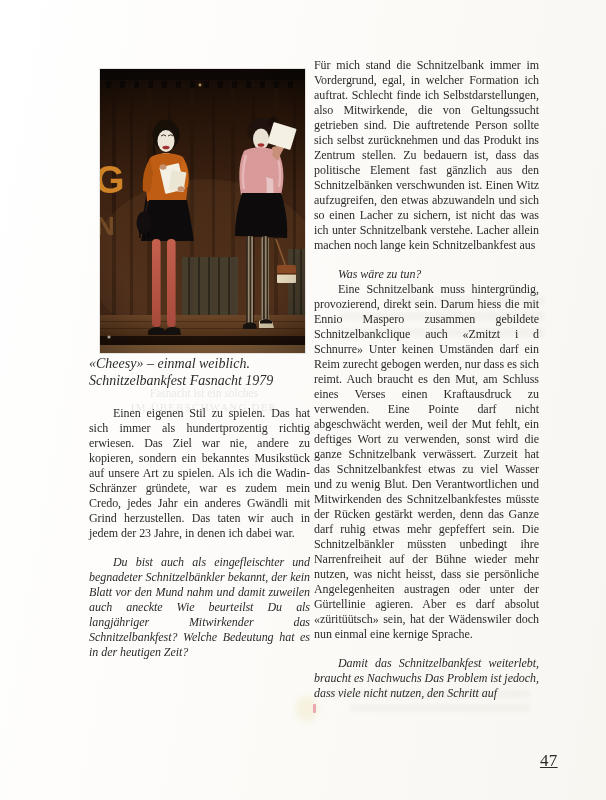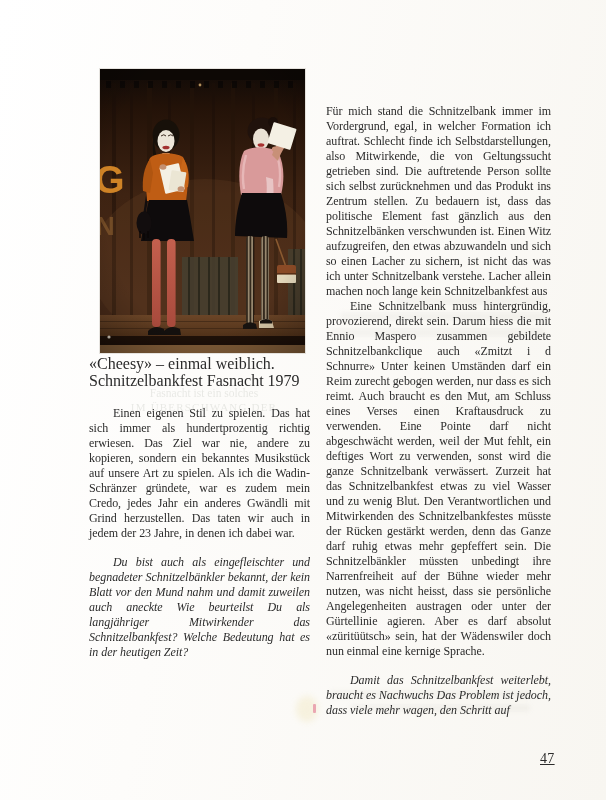--- a/index.html
+++ b/index.html
@@ -12,34 +12,34 @@
   .page{
     position:absolute;inset:0;
     background:linear-gradient(100deg,#ffffff 0%,#fdfcfa 35%,#f8f6f1 100%);
   }
   .photo{
     position:absolute;left:100px;top:69px;width:205px;height:284px;
     outline:1px solid rgba(60,40,20,0.12);
   }
   .caption{
     position:absolute;left:89px;top:356px;width:228px;
-    font-size:16px;line-height:16.5px;text-align:left;
+    font-size:14px;line-height:16.5px;text-align:left;font-style:italic;
   }
   .col{
     position:absolute;text-align:justify;
     font-size:12px;line-height:15px;letter-spacing:-0.05px;
   }
   .col p{margin:0;hyphens:auto;-webkit-hyphens:auto;}
   .col p.ind{text-indent:24px;}
   .col p.gap{margin-top:14px;}
   .italic{font-style:italic;}
   .col-left{left:89px;top:406px;width:221px;}
-  .col-right{left:326px;top:58px;width:225px;margin-top:46px;}
+  .col-right{left:314px;top:58px;width:225px;}
   .pagenum{
-    position:absolute;left:540px;top:751px;font-size:14px;letter-spacing:0.3px;text-decoration:underline;
+    position:absolute;left:540px;top:751px;font-size:17px;letter-spacing:0.3px;text-decoration:underline;
   }
   .ghost-block{
     position:absolute;left:98px;top:386px;width:212px;
     opacity:0.12;filter:blur(0.5px);color:#55604f;
     font-size:11.5px;line-height:14px;text-align:center;
   }
   .ghost-line2{letter-spacing:1.2px;font-size:11px;}
   .smudge{
     position:absolute;background:rgba(150,150,135,0.07);
     filter:blur(2px);border-radius:3px;
@@ -217,19 +217,20 @@
   <div class="yellow-smudge"></div>
   <div class="pink-tick"></div>
 
   <div class="col col-left">
     <p class="ind">Einen eigenen Stil zu spielen. Das hat sich immer als hundertprozentig richtig erwiesen. Das Ziel war nie, andere zu kopieren, sondern ein bekanntes Musikstück auf unsere Art zu spielen. Als ich die Wadin-Schränzer gründete, war es zudem mein Credo, jedes Jahr ein anderes Gwändli mit Grind herzustellen. Das taten wir auch in jedem der 23 Jahre, in denen ich dabei war.</p>
     <p class="italic ind gap">Du bist auch als eingefleischter und begnadeter Schnitzelbänkler bekannt, der kein Blatt vor den Mund nahm und damit zuweilen auch aneckte Wie beurteilst Du als langjähriger Mitwirkender das Schnitzelbankfest? Welche Bedeutung hat es in der heutigen Zeit?</p>
   </div>
 
   <div class="col col-right">
     <p>Für mich stand die Schnitzelbank immer im Vordergrund, egal, in welcher Formation ich auftrat. Schlecht finde ich Selbstdarstellungen, also Mitwirkende, die von Geltungssucht getrieben sind. Die auftretende Person sollte sich selbst zurücknehmen und das Produkt ins Zentrum stellen. Zu bedauern ist, dass das politische Element fast gänzlich aus den Schnitzelbänken verschwunden ist. Einen Witz aufzugreifen, den etwas abzuwandeln und sich so einen Lacher zu sichern, ist nicht das was ich unter Schnitzelbank verstehe. Lacher allein machen noch lange kein Schnitzelbankfest aus</p>
+    <p class="italic ind gap">Was wäre zu tun?</p>
     <p class="ind">Eine Schnitzelbank muss hintergründig, provozierend, direkt sein. Darum hiess die mit Ennio Maspero zusammen gebildete Schnitzelbankclique auch «Zmitzt i d Schnurre» Unter keinen Umständen darf ein Reim zurecht gebogen werden, nur dass es sich reimt. Auch braucht es den Mut, am Schluss eines Verses einen Kraftausdruck zu verwenden. Eine Pointe darf nicht abgeschwächt werden, weil der Mut fehlt, ein deftiges Wort zu verwenden, sonst wird die ganze Schnitzelbank verwässert. Zurzeit hat das Schnitzelbankfest etwas zu viel Wasser und zu wenig Blut. Den Verantwortlichen und Mitwirkenden des Schnitzelbankfestes müsste der Rücken gestärkt werden, denn das Ganze darf ruhig etwas mehr gepfeffert sein. Die Schnitzelbänkler müssten unbedingt ihre Narrenfreiheit auf der Bühne wieder mehr nutzen, was nicht heisst, dass sie persönliche Angelegenheiten austragen oder unter der Gürtellinie agieren. Aber es darf absolut «züritüütsch» sein, hat der Wädenswiler doch nun einmal eine kernige Sprache.</p>
-    <p class="italic ind gap">Damit das Schnitzelbankfest weiterlebt, braucht es Nachwuchs Das Problem ist jedoch, dass viele mehr wagen, den Schritt auf</p>
+    <p class="italic ind gap">Damit das Schnitzelbankfest weiterlebt, braucht es Nachwuchs Das Problem ist jedoch, dass viele nicht nutzen, den Schritt auf</p>
   </div>
 
   <div class="pagenum">47</div>
 
 </div>
 
 </body></html>

